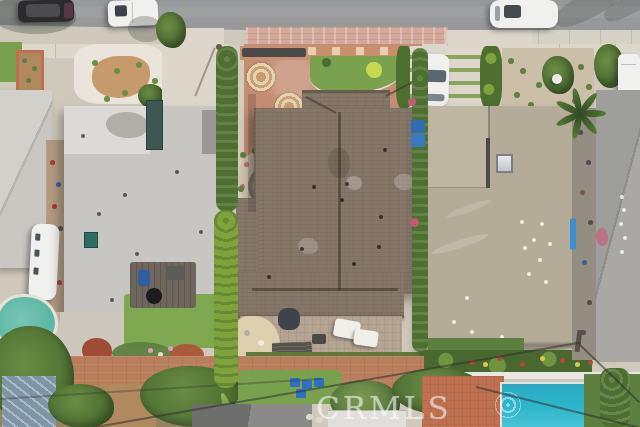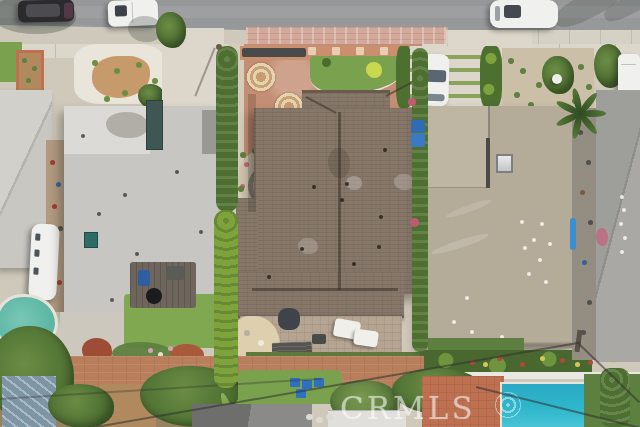--- a/index.html
+++ b/index.html
@@ -213,15 +213,15 @@
   <div class="a" style="left:576px;top:330px;width:5px;height:22px;background:#5a5248;transform:rotate(8deg);"></div>
 
   <div class="a wire" style="left:96px;top:426px;width:492px;transform:rotate(-9.9deg);"></div>
   <div class="a wire" style="left:579px;top:343px;width:84px;transform:rotate(44deg);"></div>
   <div class="a wire" style="left:476px;top:386px;width:170px;transform:rotate(14deg);"></div>
   <div class="a wire" style="left:0;top:398px;width:322px;transform:rotate(-3.6deg);opacity:.6;"></div>
 
   <div class="a" style="left:216px;top:46px;width:22px;height:166px;background:var(--hedge,#4d7030);border-radius:10px;background-image:repeating-radial-gradient(circle at 50% 8%,rgba(255,255,255,.12) 0 3px,transparent 3px 9px);"></div>
   <div class="a" style="left:214px;top:210px;width:24px;height:178px;background:var(--hedge-bright,#7fa33c);border-radius:11px;background-image:repeating-radial-gradient(circle at 50% 6%,rgba(60,90,40,.35) 0 3px,transparent 3px 9px);"></div>
 
-  <div class="a watermark" style="left:316px;top:390px;z-index:50;margin-left:24px;">CRMLS</div>
+  <div class="a watermark" style="left:316px;top:390px;z-index:50;">CRMLS</div>
 
 </div>
 
 </body></html>

